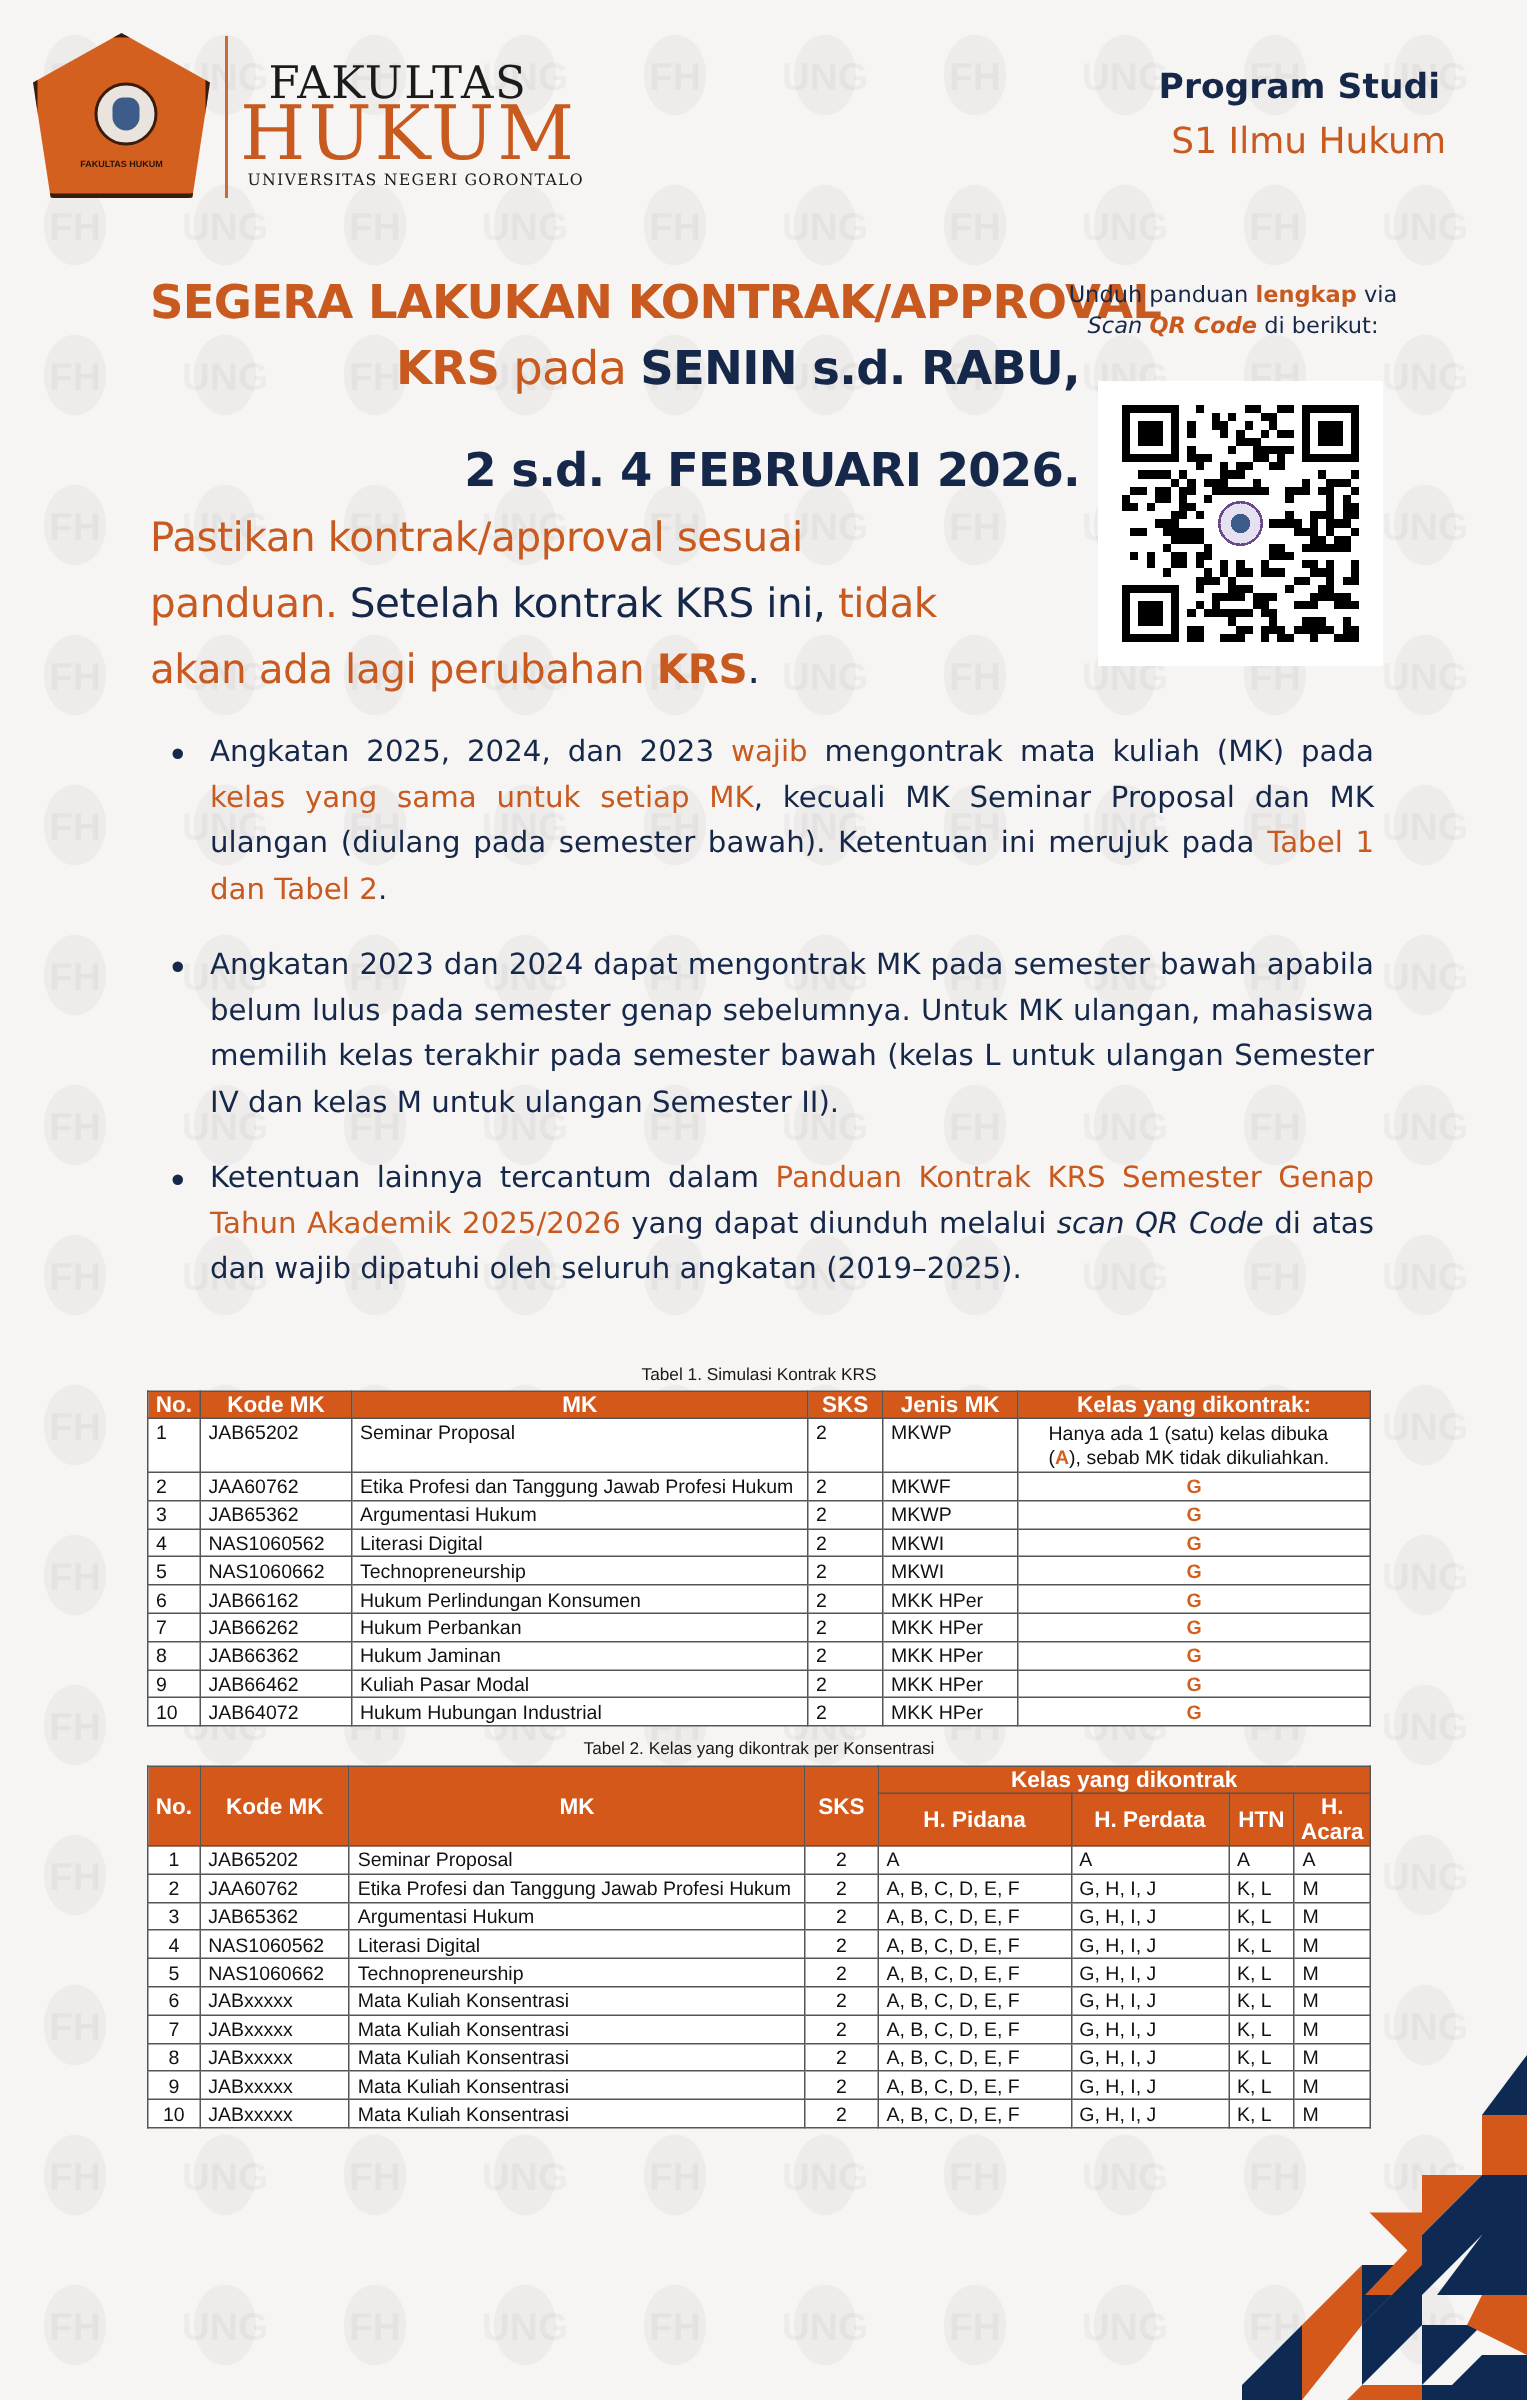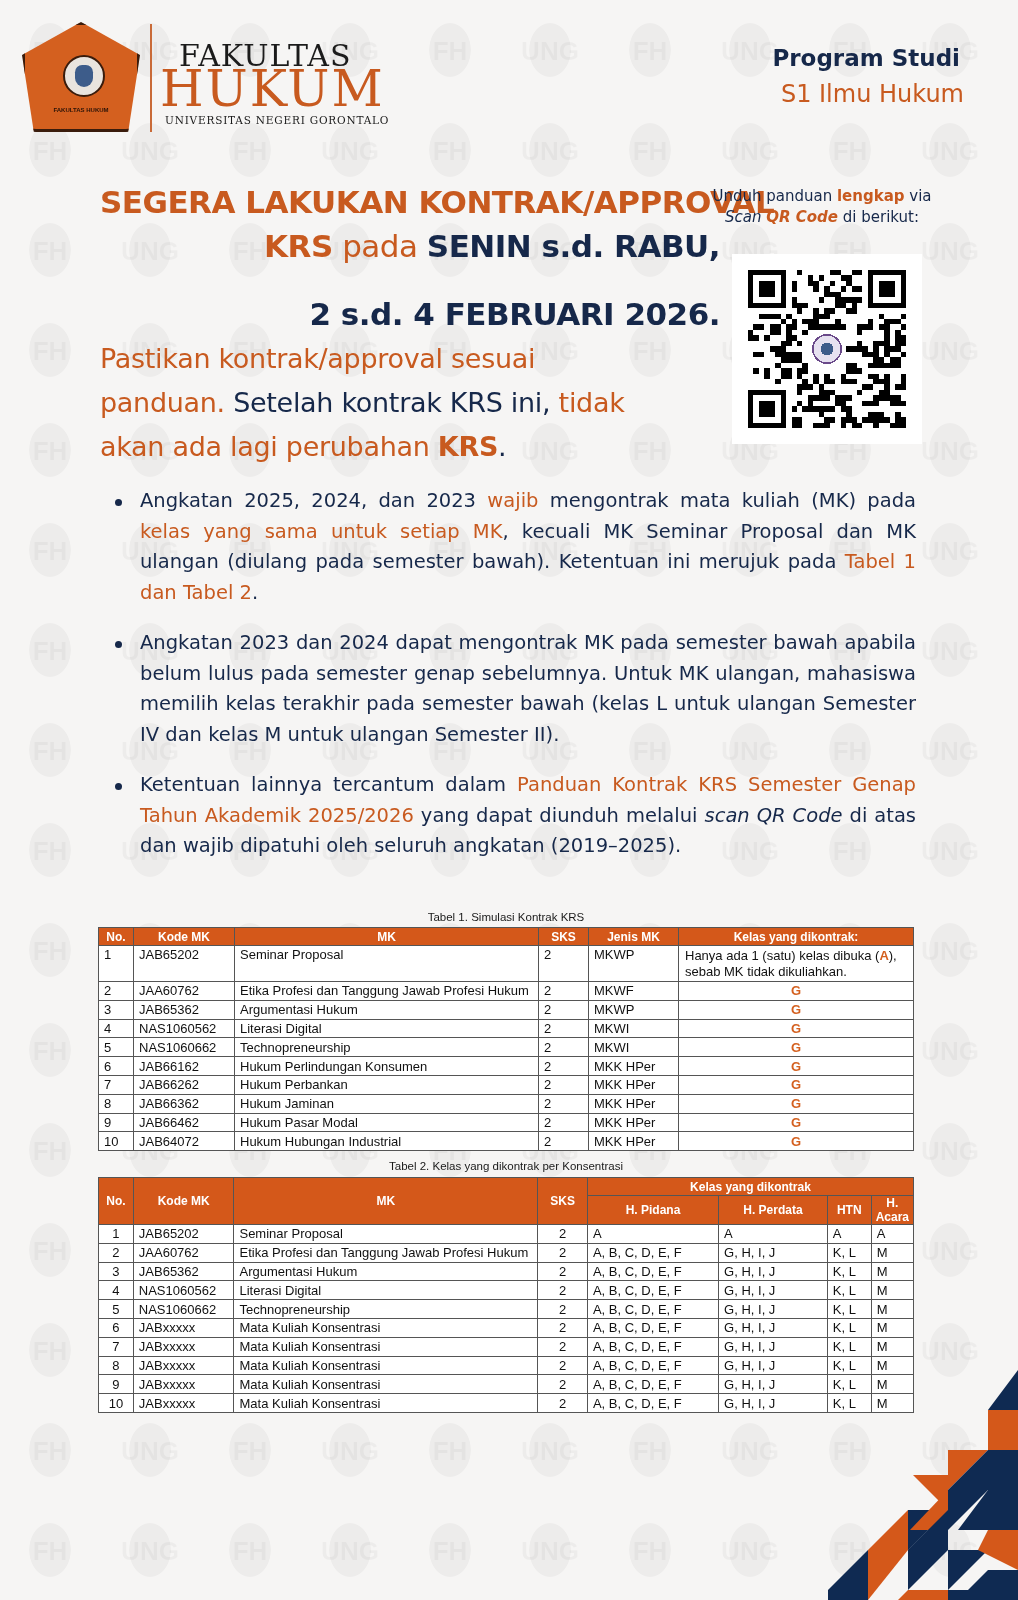--- a/index.html
+++ b/index.html
@@ -103,21 +103,21 @@
   
   .tcap {
     position: absolute; text-align: center; font-family: "Liberation Sans", sans-serif;
     font-size: 11.5px; color: #1a1a1a;
   }
   table {
     position: absolute; border-collapse: collapse; background: #ffffff;
     font-family: "Liberation Sans", sans-serif; font-size: 13px; color: #111;
   }
   th {
-    background: #d4581a; color: #ffffff; font-weight: bold; font-size: 12px;
+    background: #d4581a; color: #ffffff; font-weight: bold; font-size: 15px;
     border: 1px solid #555; padding: 0 4px; height: 18px; text-align: center;
   }
   td { border: 1px solid #555; padding: 0 5px; height: 18.8px; line-height: 17px; white-space: nowrap; }
   td.c { text-align: center; }
   td.g { text-align: center; color: #d4601f; font-weight: bold; }
   .hi { color: #d4601f; font-weight: bold; }
   #t1 { left: 98px; top: 927px; width: 816px; }
   #t2 { left: 98px; top: 1177px; width: 816px; }
 
   
@@ -618,21 +618,21 @@
       <th>Kelas yang dikontrak:</th>
     </tr>
   </thead>
   <tbody id="t1-body">
       <tr>
         <td style="vertical-align: top; height: 36px;">1</td>
         <td style="vertical-align: top; height: 36px;">JAB65202</td>
         <td style="vertical-align: top; height: 36px;">Seminar Proposal</td>
         <td style="vertical-align: top; height: 36px;">2</td>
         <td style="vertical-align: top; height: 36px;">MKWP</td>
-        <td style="white-space: normal; line-height: 16px; padding: 1px 6px;"><span>Hanya ada 1 (satu) kelas dibuka (</span><span class="hi">A</span><span>), sebab MK tidak dikuliahkan.</span></td>
+        <td style="white-space: normal; line-height: 16px; padding: 1px 20px;"><span>Hanya ada 1 (satu) kelas dibuka (</span><span class="hi">A</span><span>), sebab MK tidak dikuliahkan.</span></td>
       </tr>
       <tr>
         <td>2</td>
         <td>JAA60762</td>
         <td>Etika Profesi dan Tanggung Jawab Profesi Hukum</td>
         <td>2</td>
         <td>MKWF</td>
         <td class="g">G</td>
       </tr>
       <tr>
@@ -679,21 +679,21 @@
         <td>8</td>
         <td>JAB66362</td>
         <td>Hukum Jaminan</td>
         <td>2</td>
         <td>MKK HPer</td>
         <td class="g">G</td>
       </tr>
       <tr>
         <td>9</td>
         <td>JAB66462</td>
-        <td>Hukum Pasar Modal</td>
+        <td>Kuliah Pasar Modal</td>
         <td>2</td>
         <td>MKK HPer</td>
         <td class="g">G</td>
       </tr>
       <tr>
         <td>10</td>
         <td>JAB64072</td>
         <td>Hukum Hubungan Industrial</td>
         <td>2</td>
         <td>MKK HPer</td>

